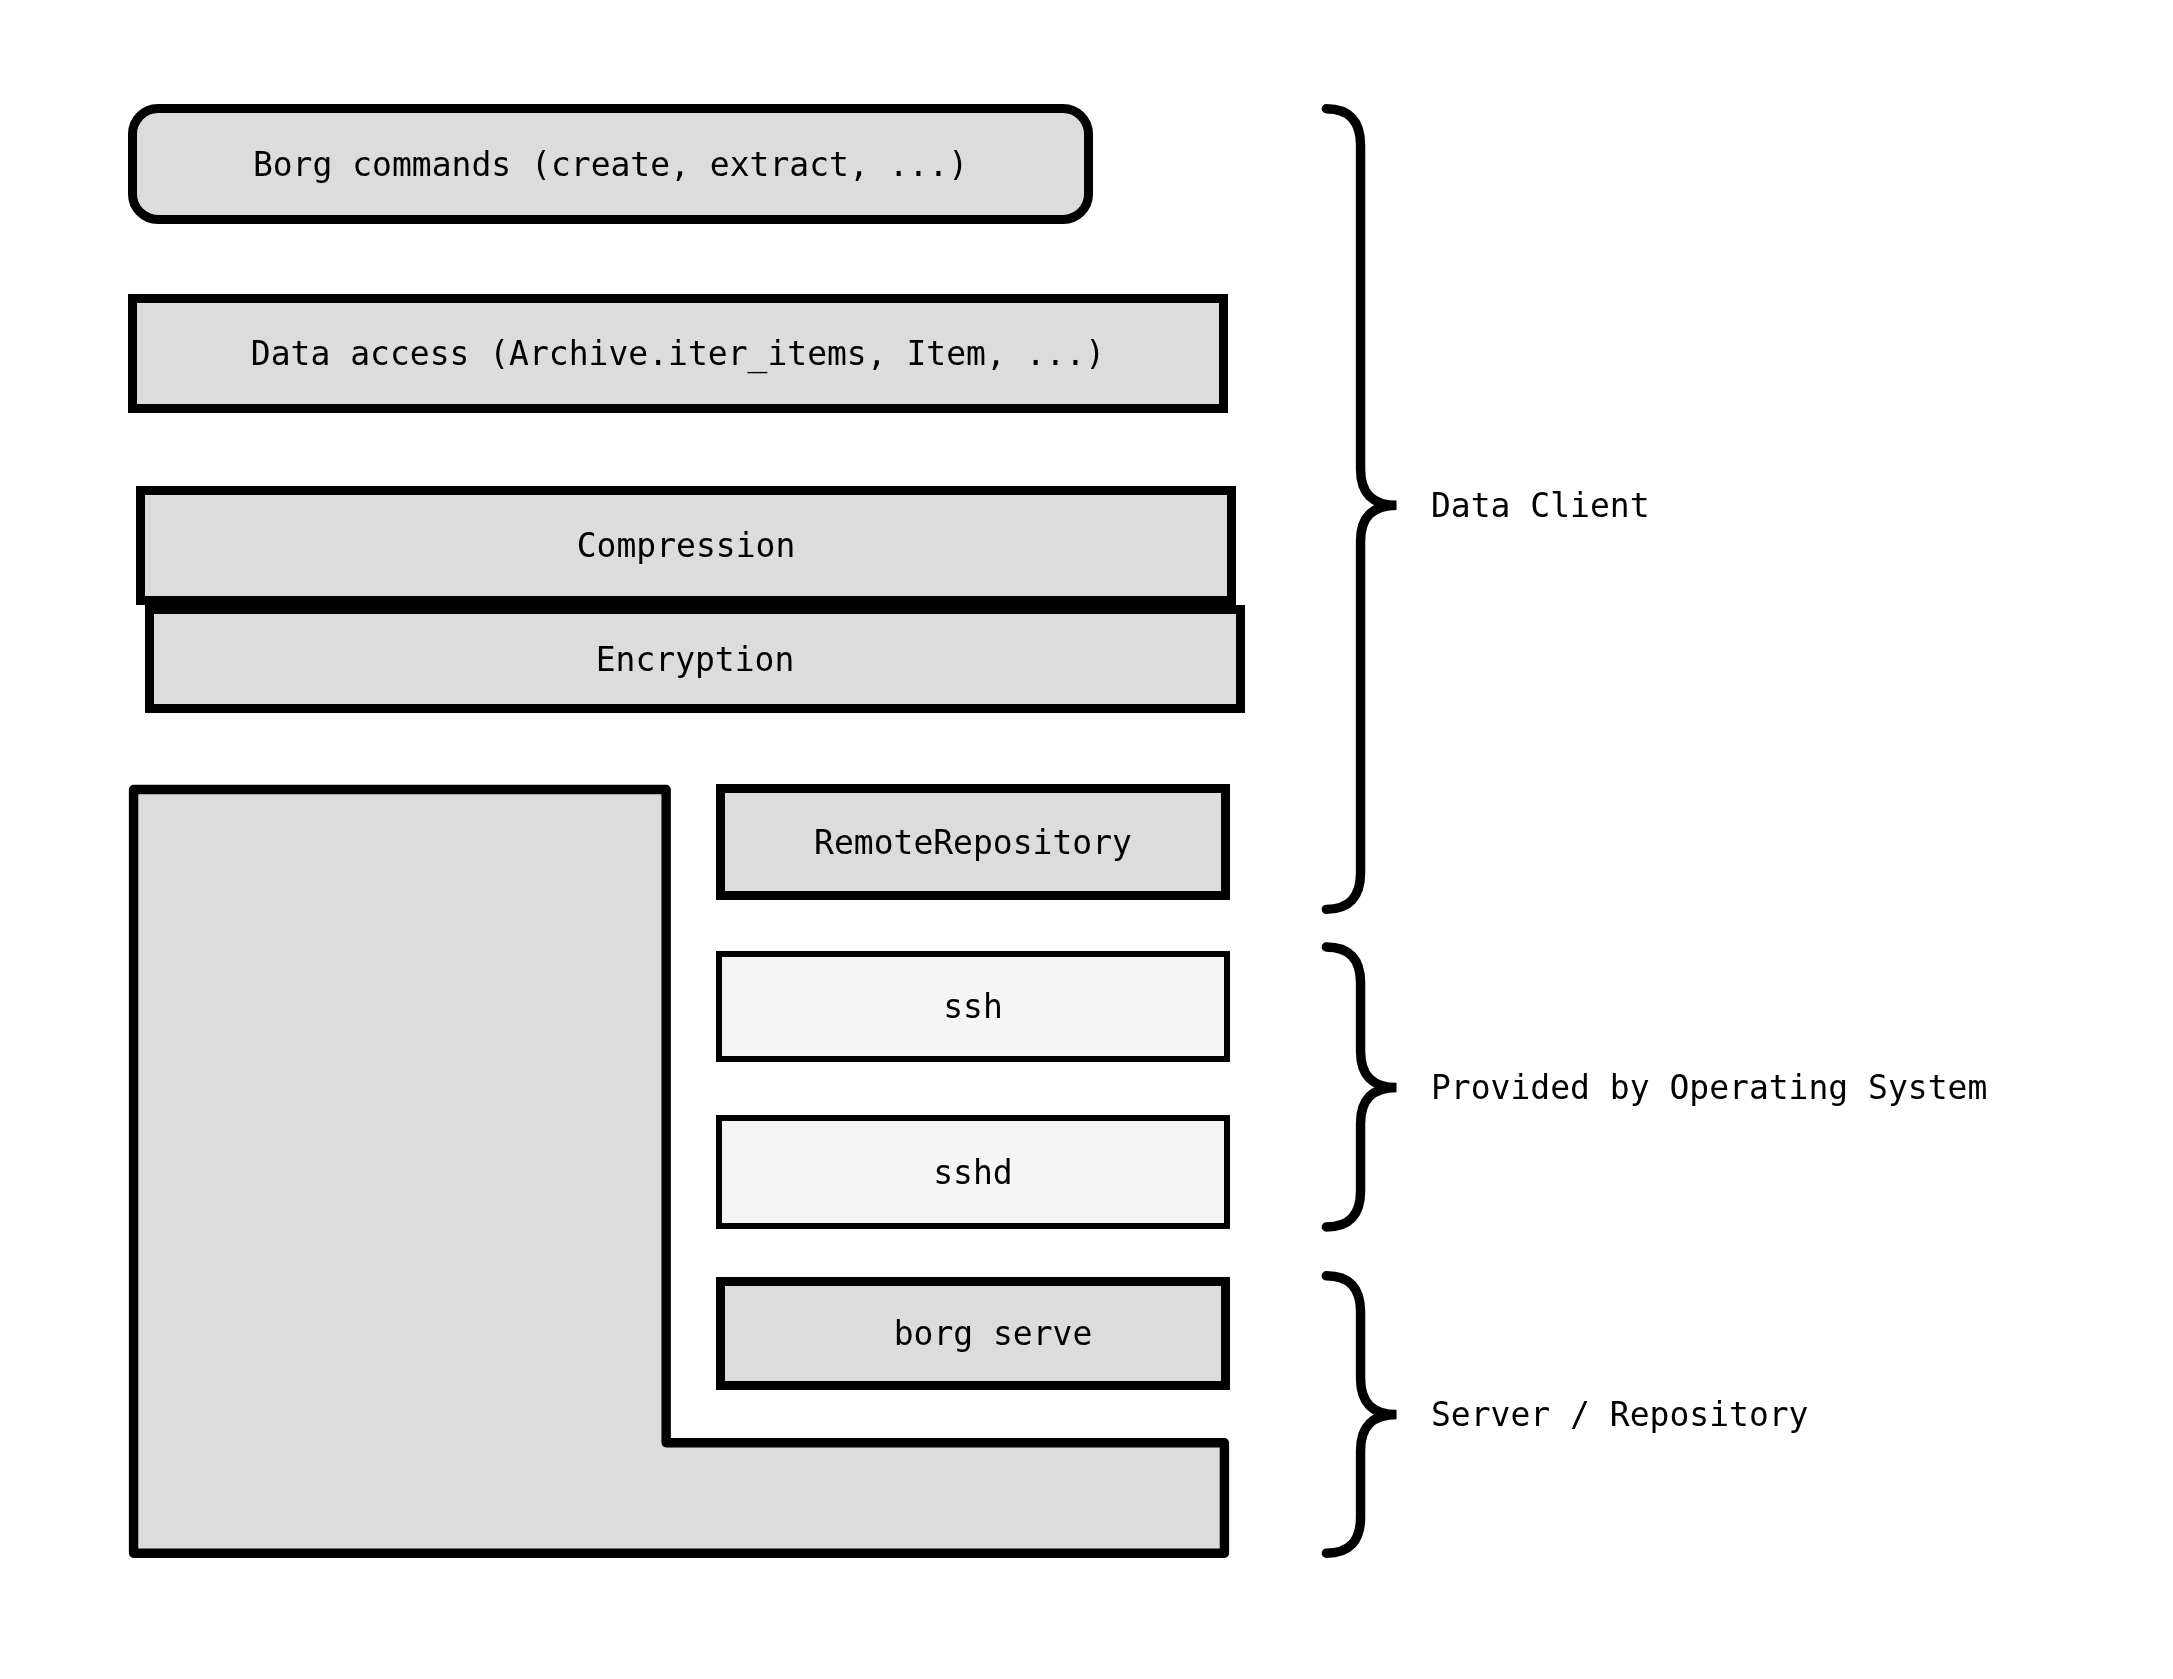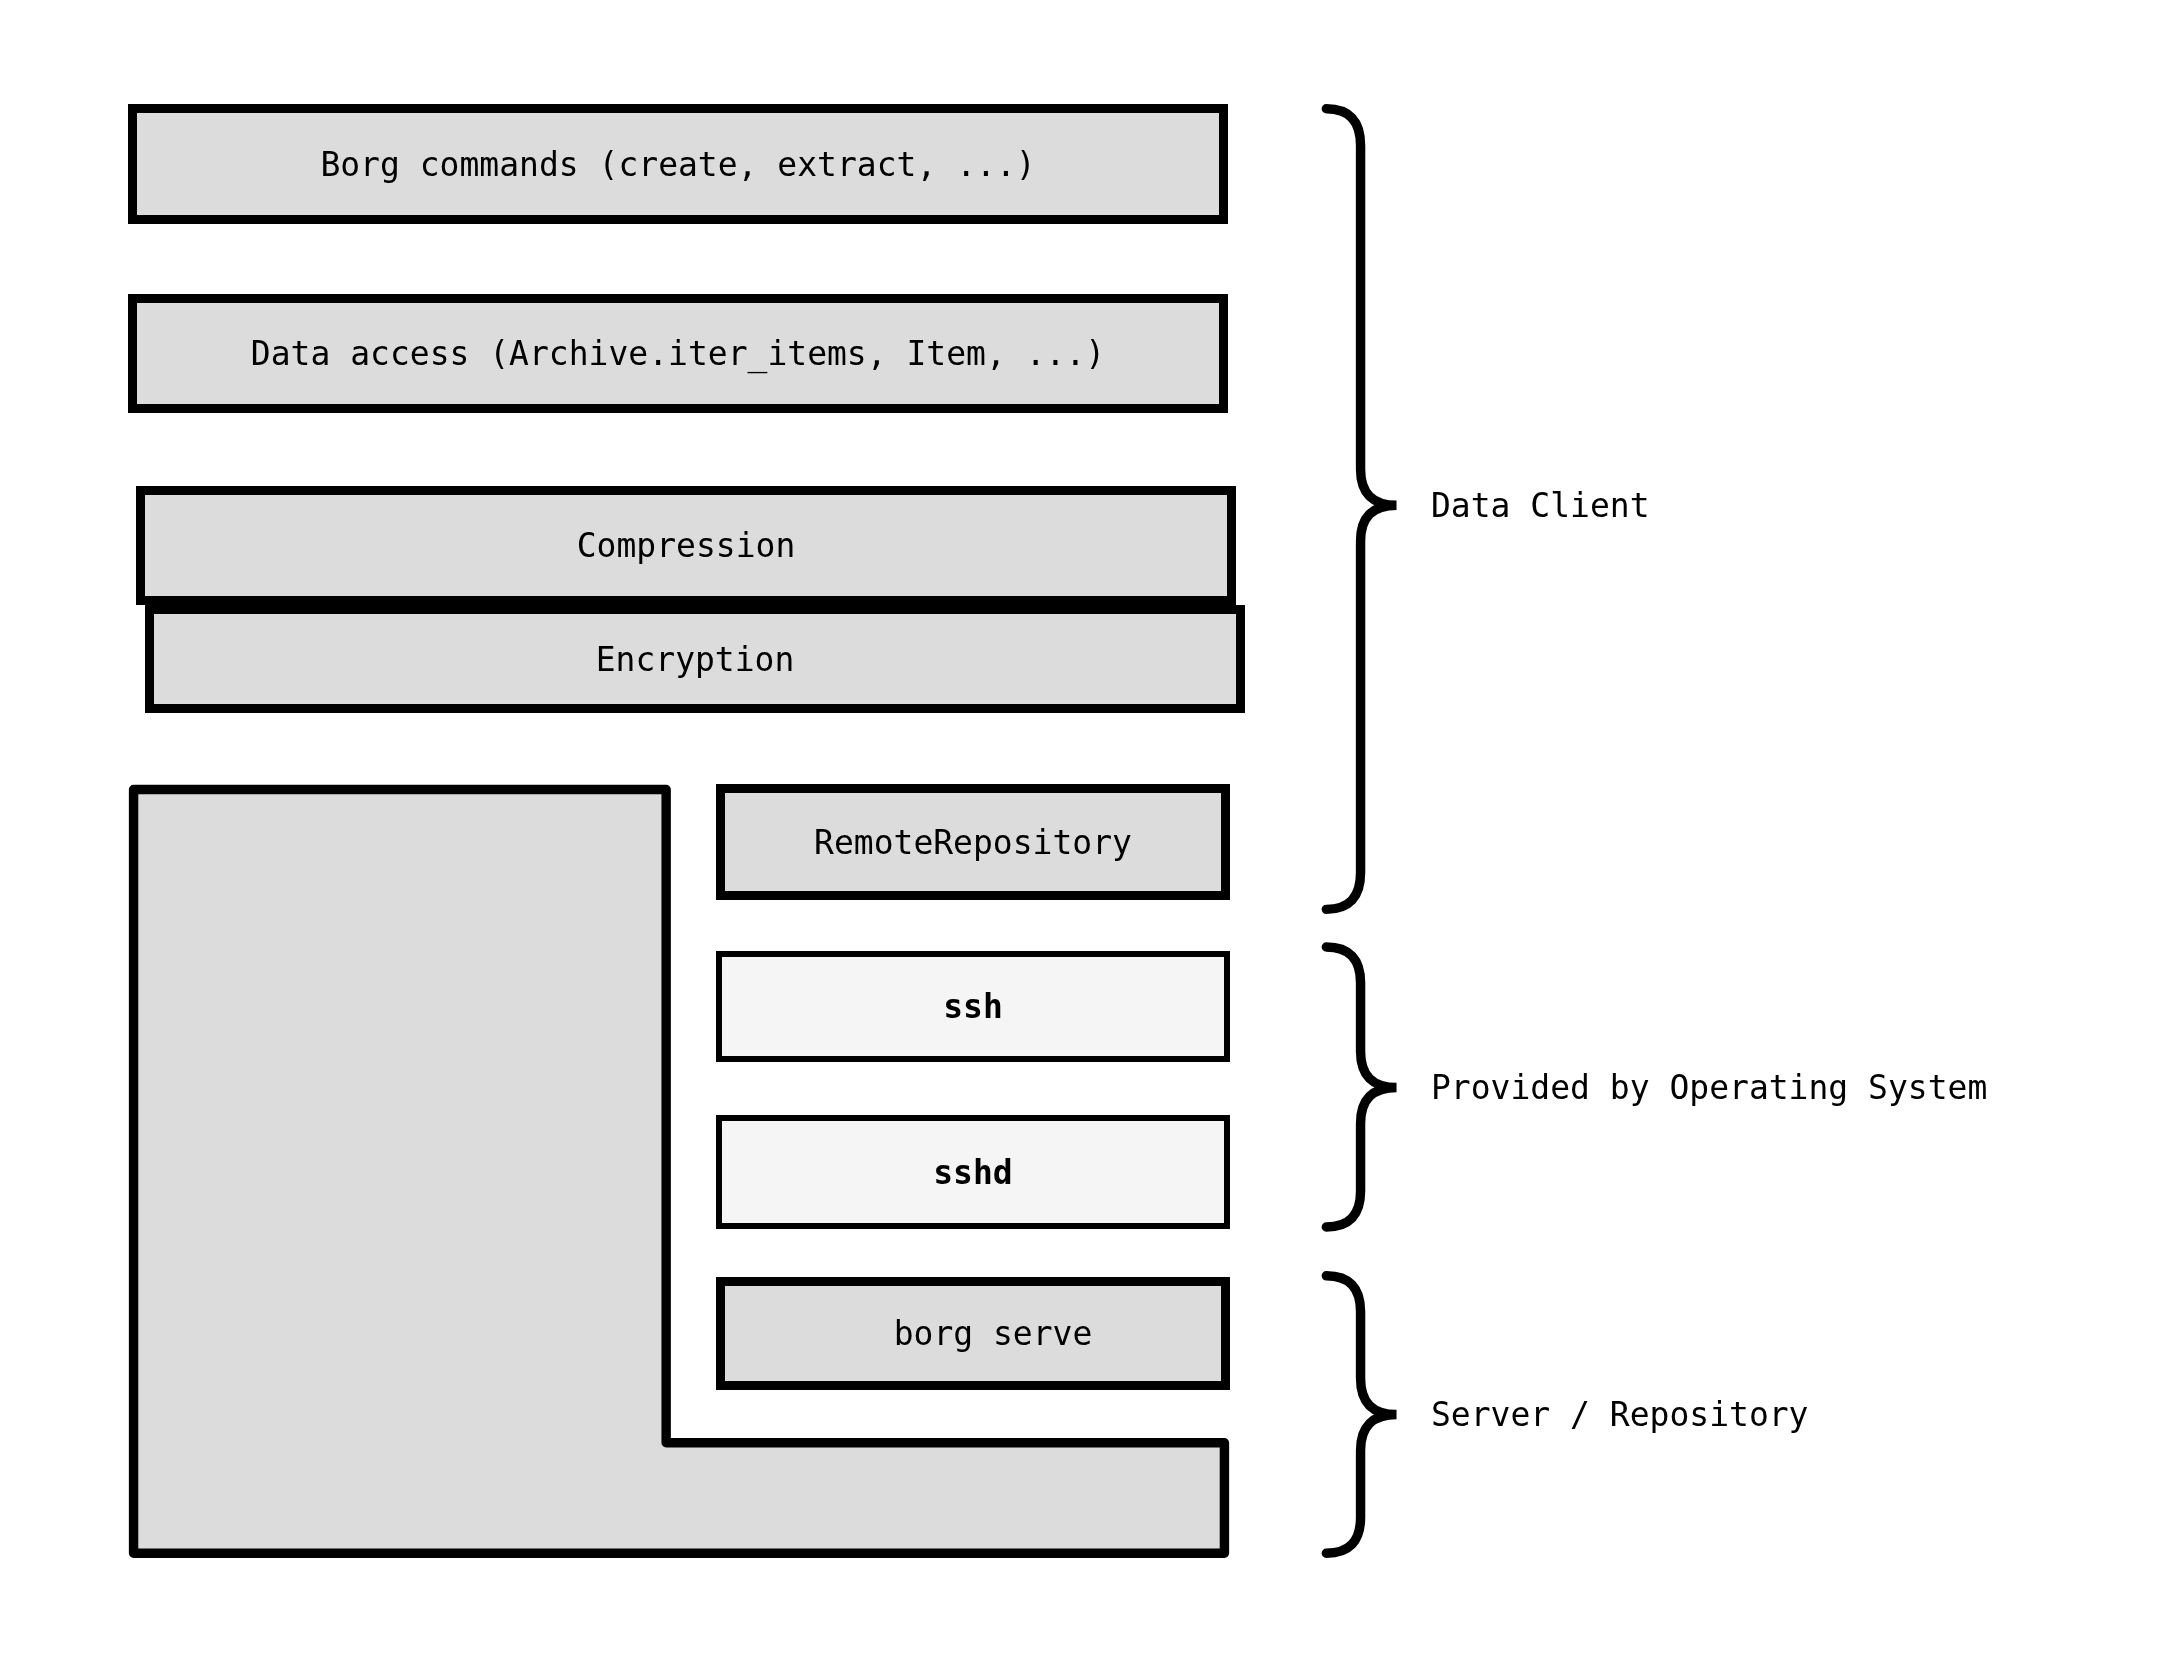--- a/index.html
+++ b/index.html
@@ -23,21 +23,20 @@
     box-sizing:border-box;
     border:9.4px solid var(--line);
     background:var(--fill-gray);
     display:flex;align-items:center;justify-content:center;
     font-size:33px;line-height:1;
     white-space:nowrap;
   }
   .bx.light{
     border-width:6.8px;
     background:var(--fill-light);
-    font-weight:bold;
   }
   .freelabel{
     position:absolute;
     font-size:33px;line-height:1;
     white-space:nowrap;
     transform:translateY(-50%);
   }
   #repo-label{
     position:absolute;
     left:134px;top:789px;width:532px;height:764px;
@@ -51,21 +50,21 @@
 
 <div id="canvas">
 
   <svg width="2174" height="1680" viewBox="0 0 2539 1962">
     <polygon points="156,922 778,922 778,1685 1430,1685 1430,1814 156,1814" fill="var(--fill-gray)" stroke="var(--line)" stroke-width="11" stroke-linejoin="round"></polygon>
     <path d="M 1549 127 Q 1589 127 1589 170 L 1589 548 Q 1589 590 1631 590 Q 1589 590 1589 632 L 1589 1019 Q 1589 1062 1549 1062" fill="none" stroke="var(--line)" stroke-width="11" stroke-linecap="round"></path>
     <path d="M 1549 1106 Q 1589 1106 1589 1148 L 1589 1228 Q 1589 1270 1631 1270 Q 1589 1270 1589 1312 L 1589 1391 Q 1589 1433 1549 1433" fill="none" stroke="var(--line)" stroke-width="11" stroke-linecap="round"></path>
     <path d="M 1549 1490 Q 1589 1490 1589 1532 L 1589 1610 Q 1589 1652 1631 1652 Q 1589 1652 1589 1694 L 1589 1772 Q 1589 1814 1549 1814" fill="none" stroke="var(--line)" stroke-width="11" stroke-linecap="round"></path>
   </svg>
 
-  <div class="bx" style="left:128px;top:104px;width:1100px;height:120px;">Borg commands (create, extract, ...)</div>
+  <div class="bx" style="left:128px;top:104px;width:965px;height:120px;border-radius:30px;">Borg commands (create, extract, ...)</div>
 
   <div class="bx" style="left:128px;top:294px;width:1100px;height:119px;">Data access (Archive.iter_items, Item, ...)</div>
 
   <div class="bx" style="left:128px;top:486px;width:1100px;height:119px;margin-left:8px;">Compression</div>
 
   <div class="bx" style="left:128px;top:605px;width:1100px;height:108px;margin-left:17px;">Encryption</div>
 
 
   <div class="bx" style="left:716px;top:784px;width:514px;height:116px;">RemoteRepository</div>
 

